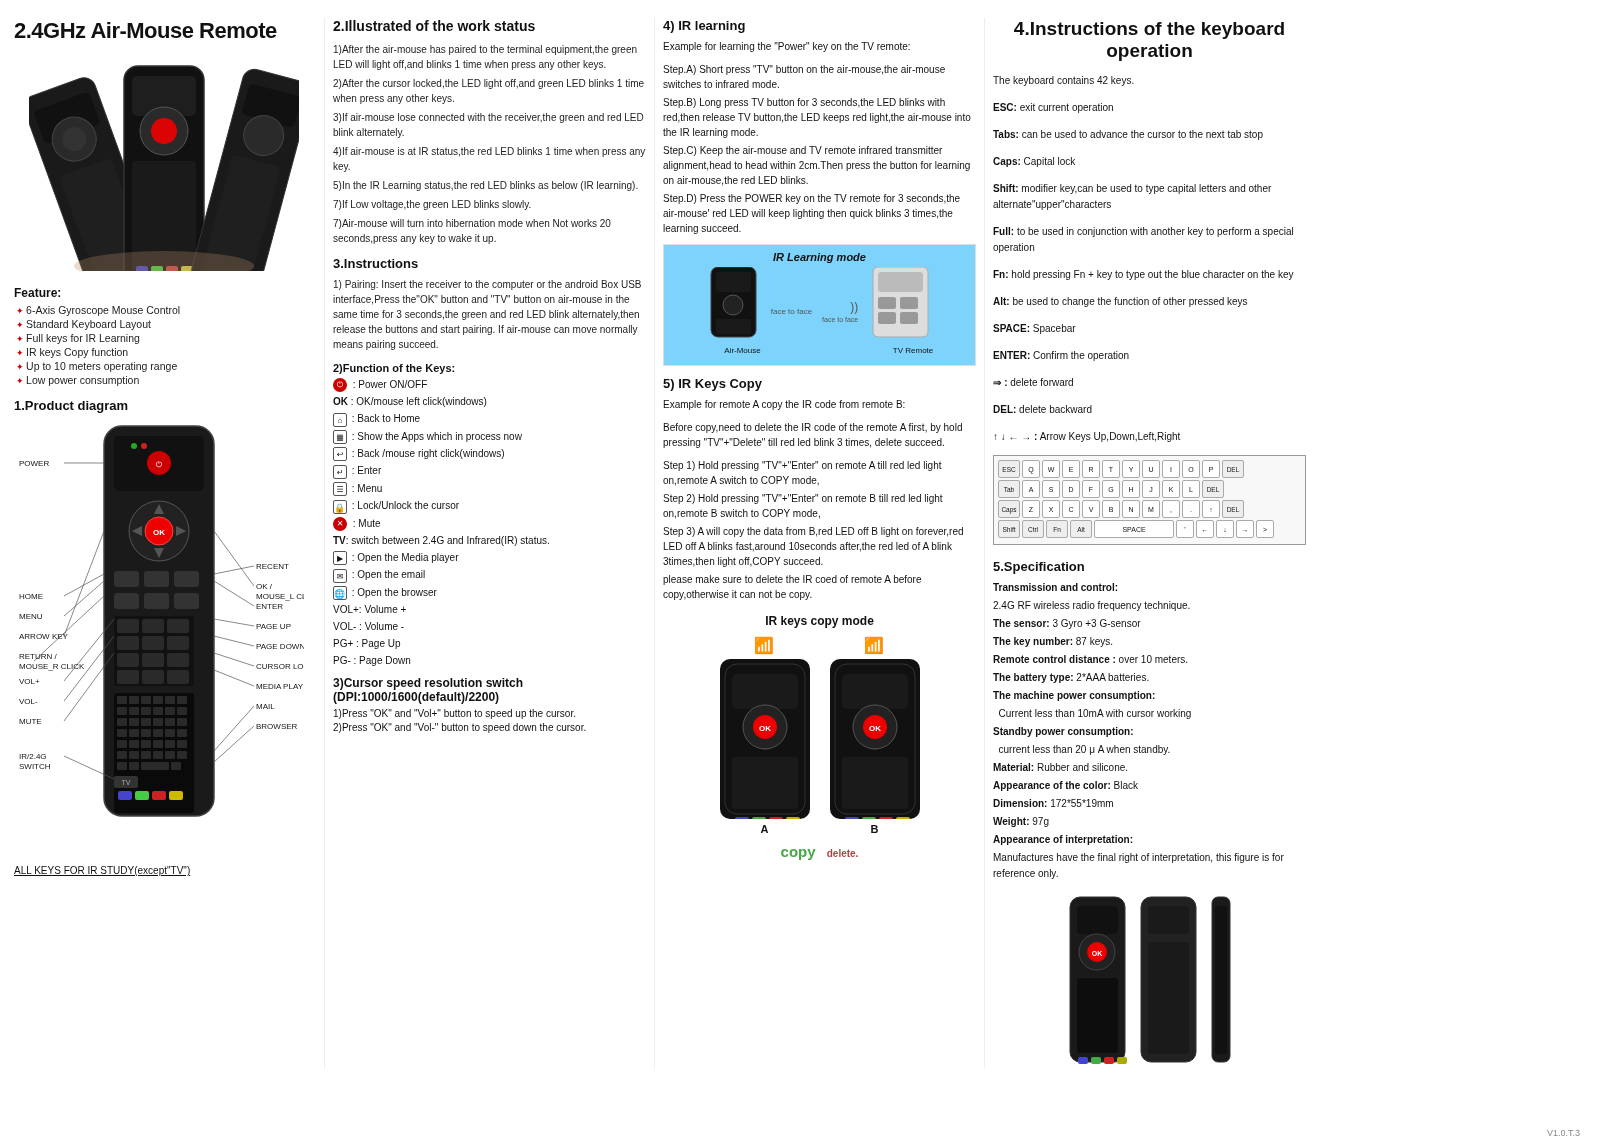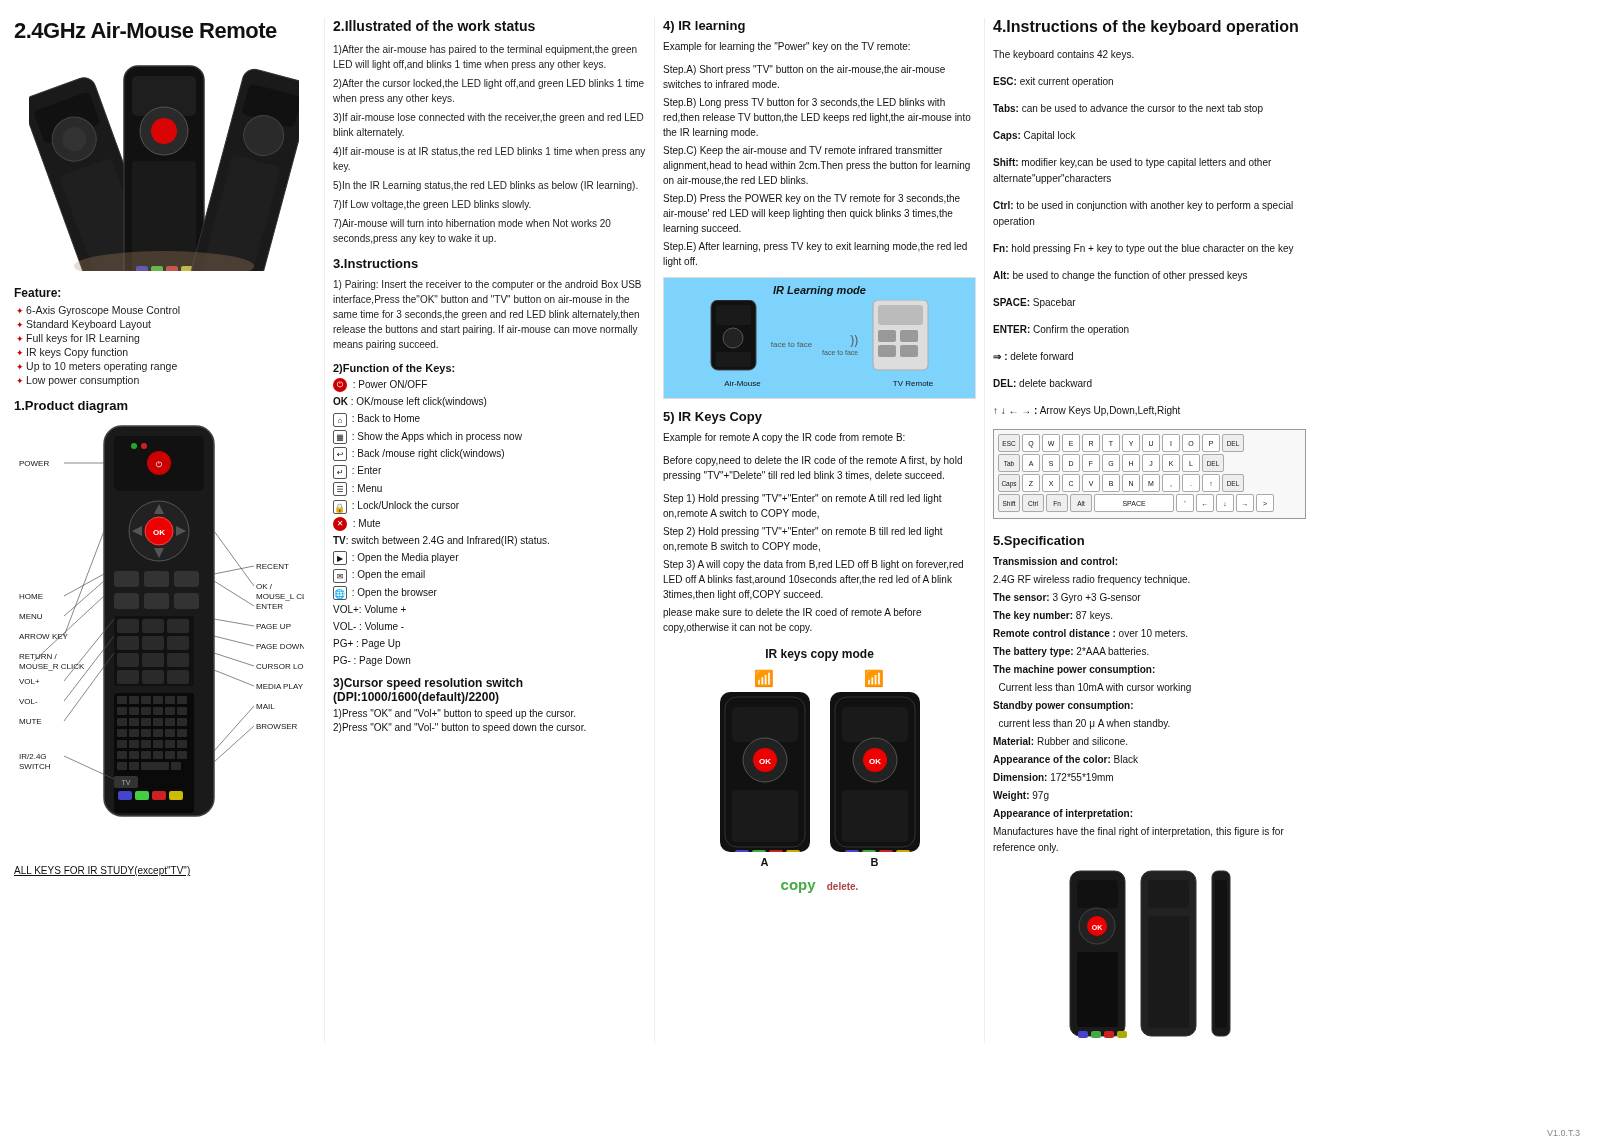--- a/index.html
+++ b/index.html
@@ -101,21 +101,21 @@
       height: 160px;
       background: #111;
       border-radius: 10px;
       margin: 0 auto 4px;
       position: relative;
     }
     .copy-label { font-size: 11px; font-weight: bold; }
     .copy-delete-label { font-size: 10px; color: #333; }
     
     .col4 { padding: 0 8px; border-left: 1px solid #eee; }
-    .kbd-title { font-size: 16px; font-weight: bold; margin-bottom: 6px; }
+    .kbd-title { font-size: 19px; font-weight: bold; margin-bottom: 6px; text-align: center; }
     .kbd-body { font-size: 10px; line-height: 1.6; margin-bottom: 10px; }
     .kbd-body p { margin-bottom: 2px; margin-top: 11px; }
     .spec-title { font-size: 13px; font-weight: bold; margin-top: 14px; margin-bottom: 6px; }
     .spec-body { font-size: 10px; line-height: 1.6; }
     .spec-body p { margin-bottom: 2px; }
     
     .keyboard-diagram {
       border: 1px solid #999;
       padding: 4px;
       margin: 8px 0;
@@ -463,21 +463,20 @@
   <div class="col3">
     <div class="ir-title">4) IR learning</div>
     <div class="ir-body">
       <p>Example for learning the "Power" key on the TV remote:</p>
     </div>
     <div class="ir-body">
       <p>Step.A) Short press "TV" button on the air-mouse,the air-mouse switches to infrared mode.</p>
       <p>Step.B) Long press TV button for 3 seconds,the LED blinks with red,then release TV button,the LED keeps red light,the air-mouse into the IR learning mode.</p>
       <p>Step.C) Keep the air-mouse and TV remote infrared transmitter alignment,head to head within 2cm.Then press the button for learning on air-mouse,the red LED blinks.</p>
       <p>Step.D) Press the POWER key on the TV remote for 3 seconds,the air-mouse' red LED will keep lighting then quick blinks 3 times,the learning succeed.</p>
-      <p>Step.E) After learning, press TV key to exit learning mode,the red led light off.</p>
     </div>
 
     <div class="ir-learning-box">
       <div class="ir-learning-label">IR Learning mode</div>
       <div class="remote-icons-row">
         <div style="text-align:center;">
           <svg width="55" height="75">
             <rect x="5" y="0" width="45" height="70" rx="7" fill="#111" stroke="#444"></rect>
             <rect x="10" y="5" width="35" height="20" rx="3" fill="#1a1a1a"></rect>
             <circle cx="27" cy="38" r="10" fill="#222" stroke="#555"></circle>
@@ -573,21 +572,21 @@
   </div>
 
   <div class="col4">
     <div class="kbd-title">4.Instructions of the keyboard operation</div>
     <div class="kbd-body">
       <p>The keyboard contains 42 keys.</p>
       <p><span style="font-weight:bold;">ESC:</span> exit  current operation</p>
       <p><span style="font-weight:bold;">Tabs:</span> can be used to advance the cursor to the next tab stop</p>
       <p><span style="font-weight:bold;">Caps:</span> Capital lock</p>
       <p><span style="font-weight:bold;">Shift:</span> modifier key,can be used to type capital letters and other alternate"upper"characters</p>
-      <p><span style="font-weight:bold;">Ctrl:</span> to be used in conjunction with another key to perform a special operation</p>
+      <p><span style="font-weight:bold;">Full:</span> to be used in conjunction with another key to perform a special operation</p>
       <p><span style="font-weight:bold;">Fn:</span> hold pressing Fn + key to type out the blue character on the key</p>
       <p><span style="font-weight:bold;">Alt:</span> be used to change the function of other pressed keys</p>
       <p><span style="font-weight:bold;">SPACE:</span> Spacebar</p>
       <p><span style="font-weight:bold;">ENTER:</span> Confirm the operation</p>
       <p><span style="font-weight:bold;">⇒ :</span> delete forward</p>
       <p><span style="font-weight:bold;">DEL:</span> delete backward</p>
       <p><span style="font-weight:bold;">↑ ↓ ← → :</span> Arrow Keys Up,Down,Left,Right</p>
     </div>
 
     <div class="keyboard-diagram">

